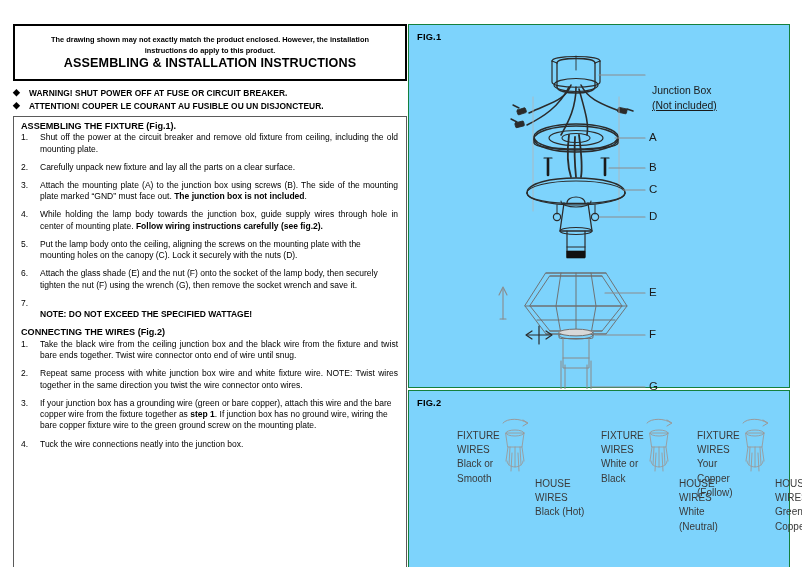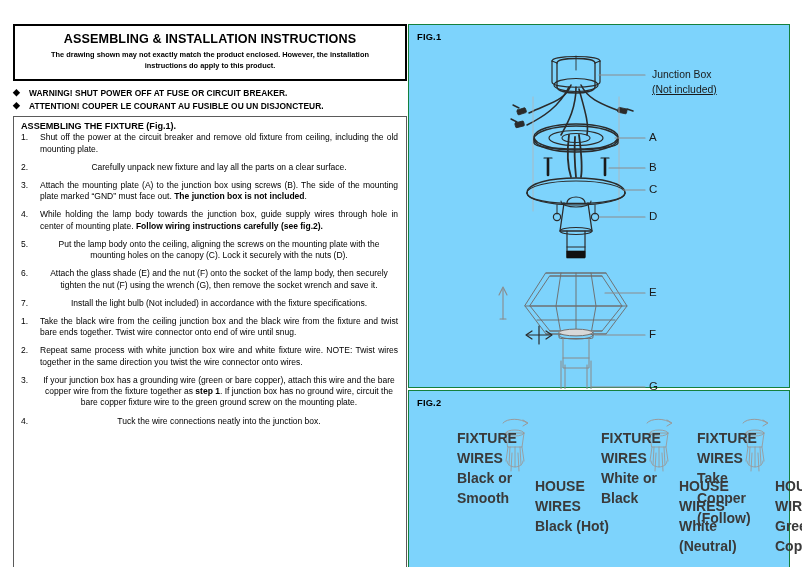--- a/index.html
+++ b/index.html
@@ -96,21 +96,21 @@
     text-align: justify;
   }
   .step-num {
     flex: 0 0 19px;
     width: 19px;
   }
   .step-text {
     flex: 1;
     text-align: justify;
   }
-  .step-text.nojust { text-align: center; }
+  .step-text.nojust { text-align: left; }
   .step-text b { font-weight: bold; }
 
   #final-note {
     font-weight: bold;
     font-size: 9.3px;
     line-height: 1.75;
     margin-top: 6px;
   }
 
   
@@ -144,40 +144,40 @@
     font-size: 11.5px;
     font-family: "Liberation Sans", sans-serif;
     color: #1a1a1a;
   }
   .jb-label {
     position: absolute;
     font-size: 10.4px;
     line-height: 1.45;
     color: #1a1a1a;
     white-space: nowrap;
+    margin-top: 16px;
   }
 
   
   .wire-col { position: absolute; }
   .wire-text {
-    font-size: 14px;
+    font-size: 10px;
     line-height: 1.42;
     color: #3a3a3a;
     white-space: nowrap;
-    font-weight: bold;
   }
 </style>
 </head>
 <body>
 
 <div id="left-column">
 
   <div id="header-box">
+    <div id="header-sub">The drawing shown may not exactly match the product enclosed. However, the installation instructions do apply to this product.</div>
     <div id="header-title">ASSEMBLING &amp; INSTALLATION INSTRUCTIONS</div>
-    <div id="header-sub">The drawing shown may not exactly match the product enclosed. However, the installation instructions do apply to this product.</div>
   </div>
 
   <div id="warning-block">
     <div class="warning-row">
       <span class="warning-diamond">◆</span>
       <span class="warning-text">WARNING! SHUT POWER OFF AT FUSE OR CIRCUIT BREAKER.</span>
     </div>
     <div class="warning-row">
       <span class="warning-diamond">◆</span>
       <span class="warning-text">ATTENTION! COUPER LE COURANT AU FUSIBLE OU UN DISJONCTEUR.</span>
@@ -208,37 +208,38 @@
       <li>
         <span class="step-num">5.</span>
         <span class="step-text nojust">Put the lamp body onto the ceiling, aligning the screws on the mounting plate with the mounting holes on the canopy (C). Lock it securely with the nuts (D).</span>
       </li>
       <li>
         <span class="step-num">6.</span>
         <span class="step-text nojust">Attach the glass shade (E) and the nut (F) onto the socket of the lamp body, then securely tighten the nut (F) using the wrench (G), then remove the socket wrench and save it.</span>
       </li>
       <li>
         <span class="step-num">7.</span>
-        <span class="step-text nojust"><span>Install the light bulb (Not included) in accordance with the fixture specifications.</span><br></span>
+        <span class="step-text nojust"><br><b>NOTE: DO NOT EXCEED THE SPECIFIED WATTAGE!</b></span>
       </li>
     </ol>
 
+    <div class="section-head">CONNECTING THE WIRES (Fig.2)</div>
 
     <ol class="steps">
       <li>
         <span class="step-num">1.</span>
         <span class="step-text">Take the black wire from the ceiling junction box and the black wire from the fixture and twist bare ends together. Twist wire connector onto end of wire until snug.</span>
       </li>
       <li>
         <span class="step-num">2.</span>
         <span class="step-text">Repeat same process with white junction box wire and white fixture wire. NOTE: Twist wires together in the same direction you twist the wire connector onto wires.</span>
       </li>
       <li>
         <span class="step-num">3.</span>
-        <span class="step-text nojust"><span>If your junction box has a grounding wire (green or bare copper), attach this wire and the bare copper wire from the fixture together as </span><b>step 1</b><span>. If junction box has no ground wire, circuit the bare copper fixture wire to the green ground screw on the mounting plate.</span></span>
+        <span class="step-text nojust"><span>If your junction box has a grounding wire (green or bare copper), attach this wire and the bare copper wire from the fixture together as </span><b>step 1</b><span>. If junction box has no ground wire, wiring the bare copper fixture wire to the green ground screw on the mounting plate.</span></span>
       </li>
       <li>
         <span class="step-num">4.</span>
         <span class="step-text nojust">Tuck the wire connections neatly into the junction box.</span>
       </li>
     </ol>
 
 
   </div>
 </div>
@@ -477,21 +478,21 @@
     <div class="wire-col" style="left:270px; top:86px;">
       <div class="wire-text">HOUSE</div>
       <div class="wire-text">WIRES</div>
       <div class="wire-text">White</div>
       <div class="wire-text">(Neutral)</div>
     </div>
 
     <div class="wire-col" style="left:288px; top:38px;">
       <div class="wire-text">FIXTURE</div>
       <div class="wire-text">WIRES</div>
-      <div class="wire-text">Take</div>
+      <div class="wire-text">Your</div>
       <div class="wire-text">Copper</div>
       <div class="wire-text">(Follow)</div>
     </div>
     <div class="wire-col" style="left:366px; top:86px;">
       <div class="wire-text">HOUSE</div>
       <div class="wire-text">WIRES</div>
       <div class="wire-text">Green or Bare</div>
       <div class="wire-text">Copper (Ground)</div>
     </div>
   </div>

